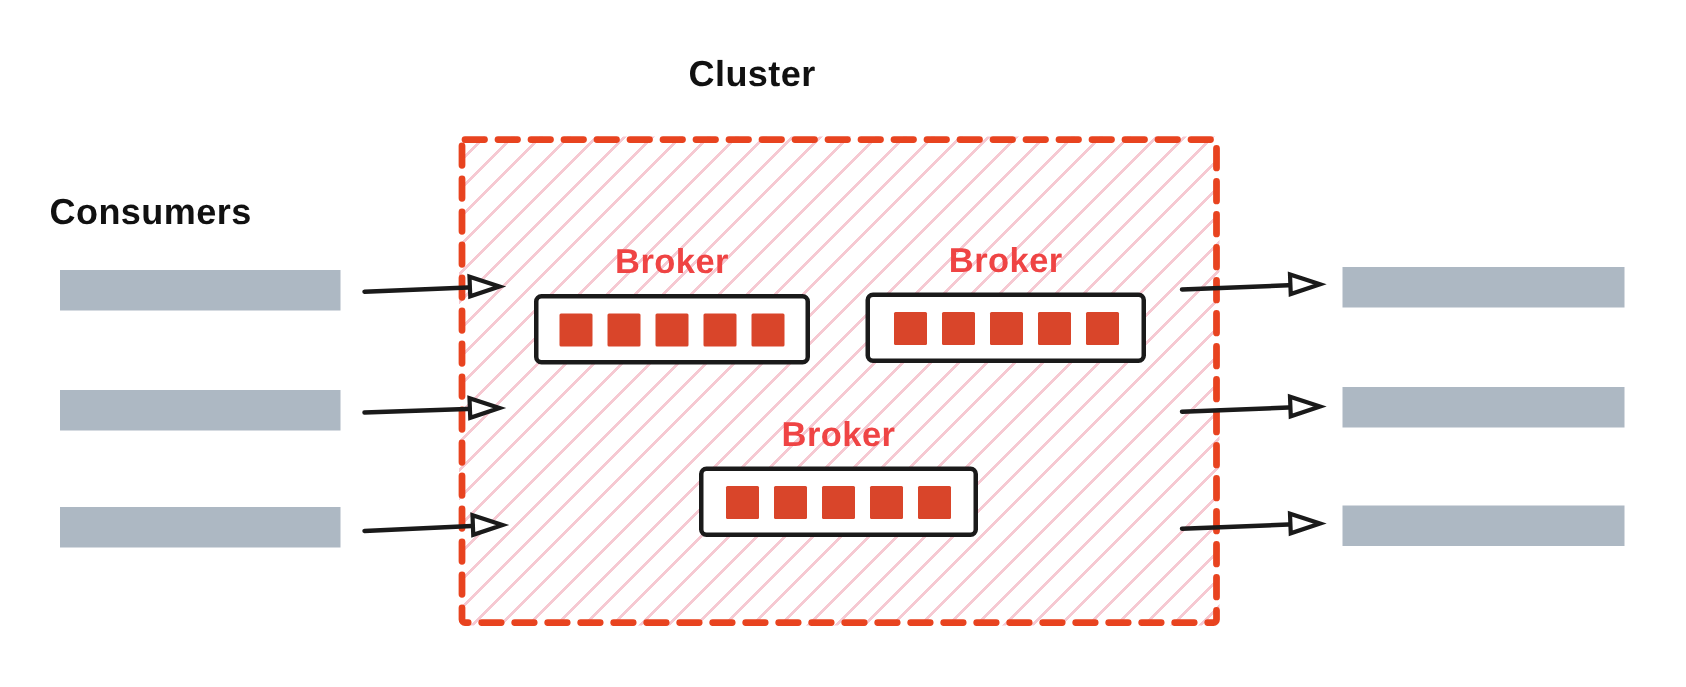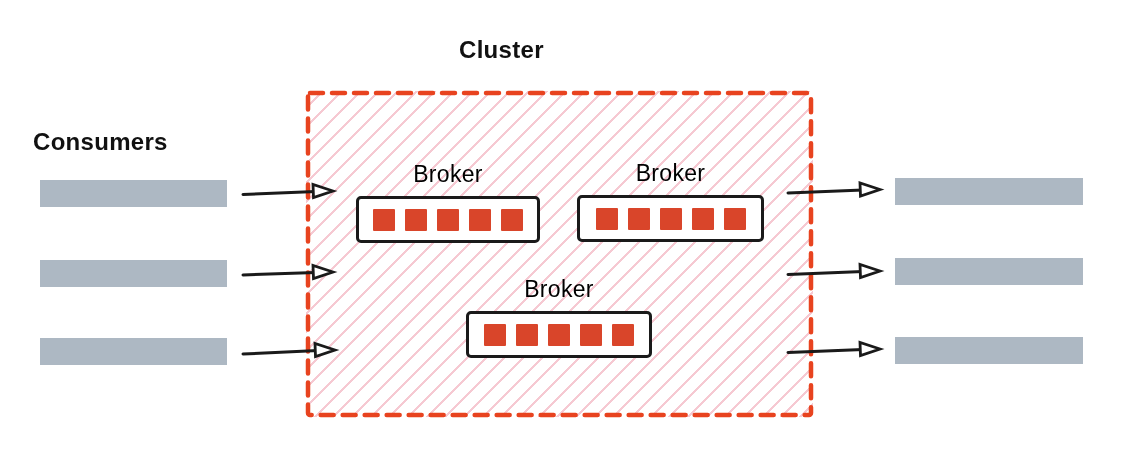--- a/index.html
+++ b/index.html
@@ -78,23 +78,23 @@
 
   
   .broker {
     position: absolute;
     display: flex;
     flex-direction: column;
     align-items: center;
   }
   .broker-label {
     font-size: 23px;
-    font-weight: normal;
+    font-weight: bold;
     letter-spacing: 0.3px;
-    color: #000000;
+    color: #ef4444;
     line-height: 26px;
     margin-bottom: 9px;
     white-space: nowrap;
   }
   .broker-box {
     box-sizing: border-box;
     width: 100%;
     height: 47px;
     background: #ffffff;
     border: 3px solid #1a1a1a;

